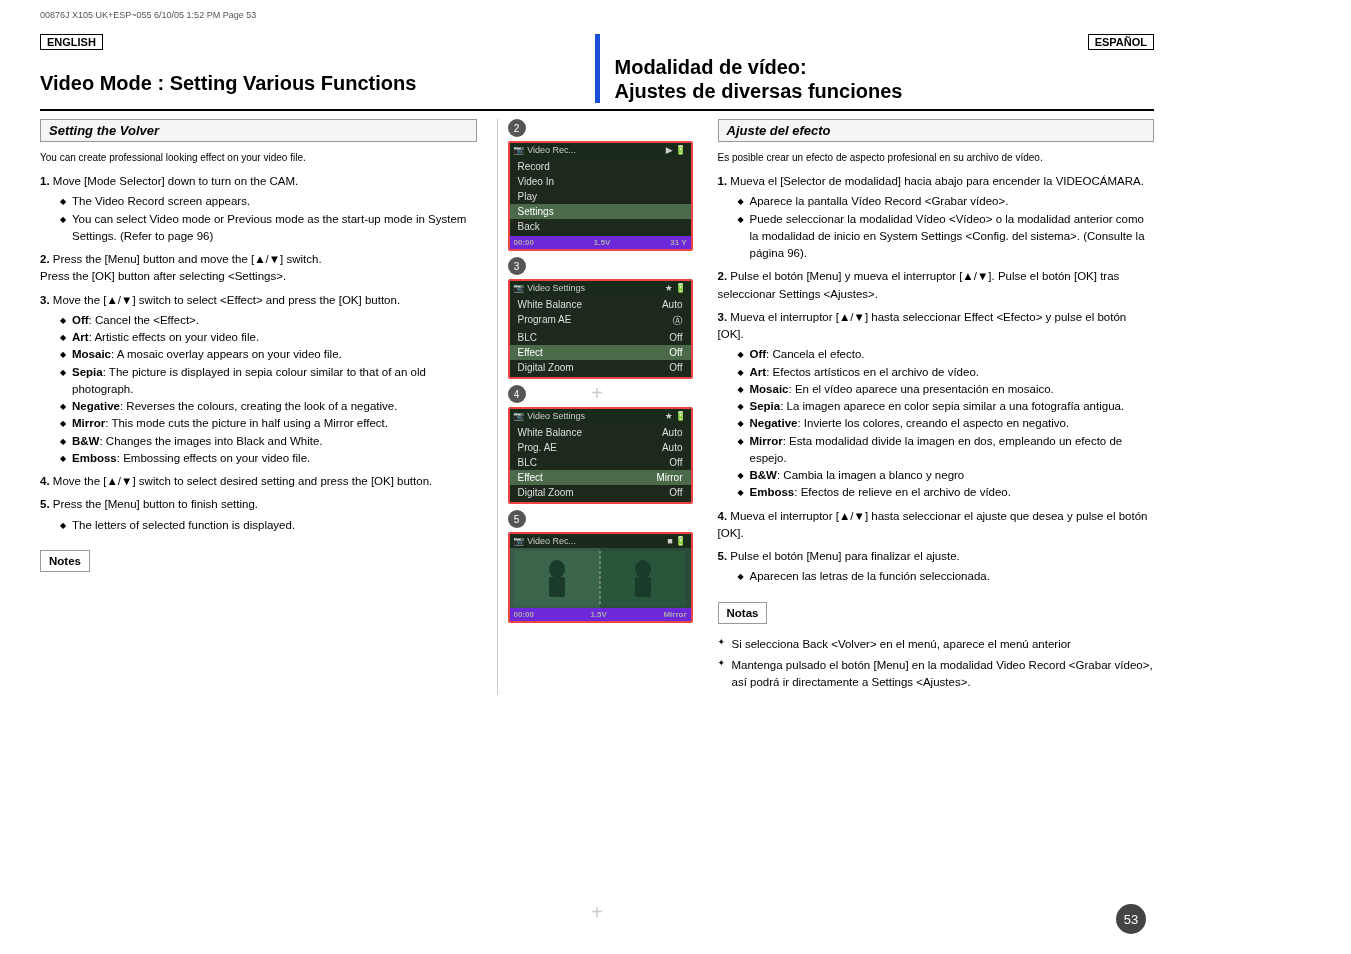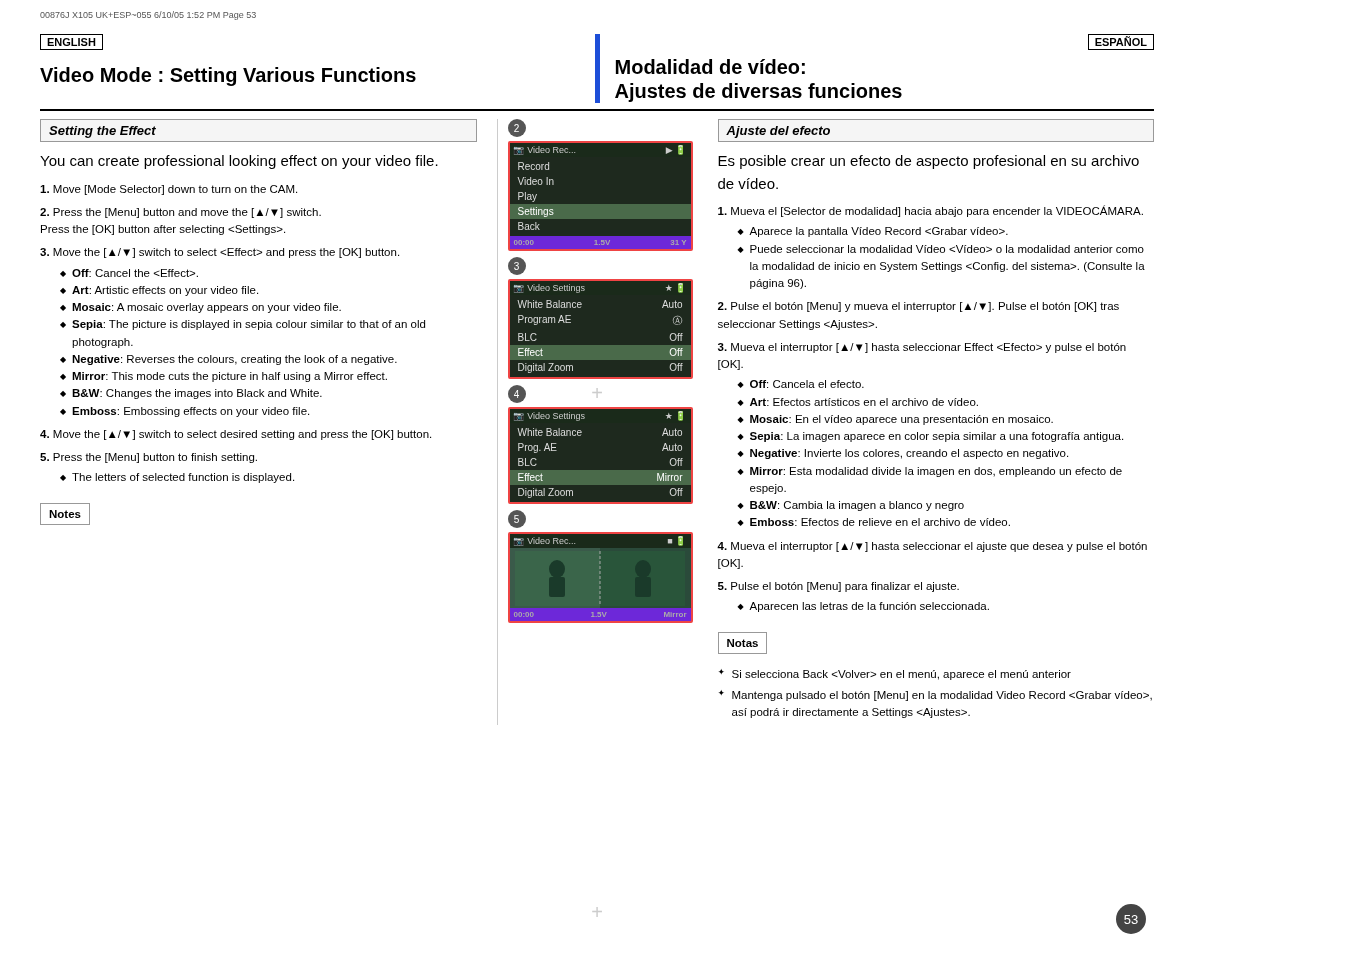--- a/index.html
+++ b/index.html
@@ -53,21 +53,21 @@
       font-style: italic;
       font-size: 13px;
       font-weight: bold;
       border: 1px solid #999;
       padding: 3px 8px;
       margin-bottom: 8px;
       background: #f5f5f5;
     }
 
     .body-text {
-      font-size: 15px;
+      font-size: 10px;
       line-height: 1.5;
       margin-bottom: 8px;
     }
 
     .numbered-list {
       list-style: none;
       padding: 0;
       margin: 0;
     }
 
@@ -263,47 +263,51 @@
 </head>
 <body>
 
 <div class="page-container">
 
   <div class="header-meta">00876J X105 UK+ESP~055   6/10/05 1:52 PM   Page 53</div>
 
   <div style="display:flex; align-items:flex-start; margin-top:18px; margin-bottom:8px; border-bottom:2px solid #000; padding-bottom:6px;">
 
     <div style="flex:1; padding-right:15px;">
-      <div style="display:flex; align-items:flex-end; gap:8px; margin-bottom:10px;">
+      <div style="display:flex; align-items:flex-end; gap:8px; margin-bottom:18px;">
         <span class="lang-badge">ENGLISH</span>
       </div>
       <div style="font-size:20px; font-weight:bold; line-height:1.2;">Video Mode : Setting Various Functions</div>
     </div>
 
     <div style="flex:1; padding-left:15px; border-left:5px solid #1d4ed8;">
       <div style="display:flex; justify-content:flex-end; margin-bottom:2px;">
         <span class="lang-badge">ESPAÑOL</span>
       </div>
       <div style="font-size:20px; font-weight:bold; line-height:1.2;">
         <span>Modalidad de vídeo:</span><br>
         <span>Ajustes de diversas funciones</span>
       </div>
     </div>
   </div>
 
   <div class="three-col">
 
     <div class="left-col">
-      <div class="subsection-title">Setting the Effect</div>
+      <div class="subsection-title">Setting the Volver</div>
       <div class="body-text">You can create professional looking effect on your video file.</div>
 
       <ol class="numbered-list">
 
         <li>
           <span class="num">1.</span> <span>Move [Mode Selector] down to turn on the CAM.</span>
+          <ul class="bullet-list">
+            <li>The Video Record screen appears.</li>
+            <li>You can select Video mode or Previous mode as the start-up mode in System Settings. (Refer to page 96)</li>
+          </ul>
         </li>
 
         <li>
           <span class="num">2.</span> <span>Press the [Menu] button and move the [▲/▼] switch.</span><br>
           <span>Press the [OK] button after selecting &lt;Settings&gt;.</span>
         </li>
 
         <li>
           <span class="num">3.</span> <span>Move the [▲/▼] switch to select &lt;Effect&gt; and press the [OK] button.</span>
           <ul class="bullet-list">

